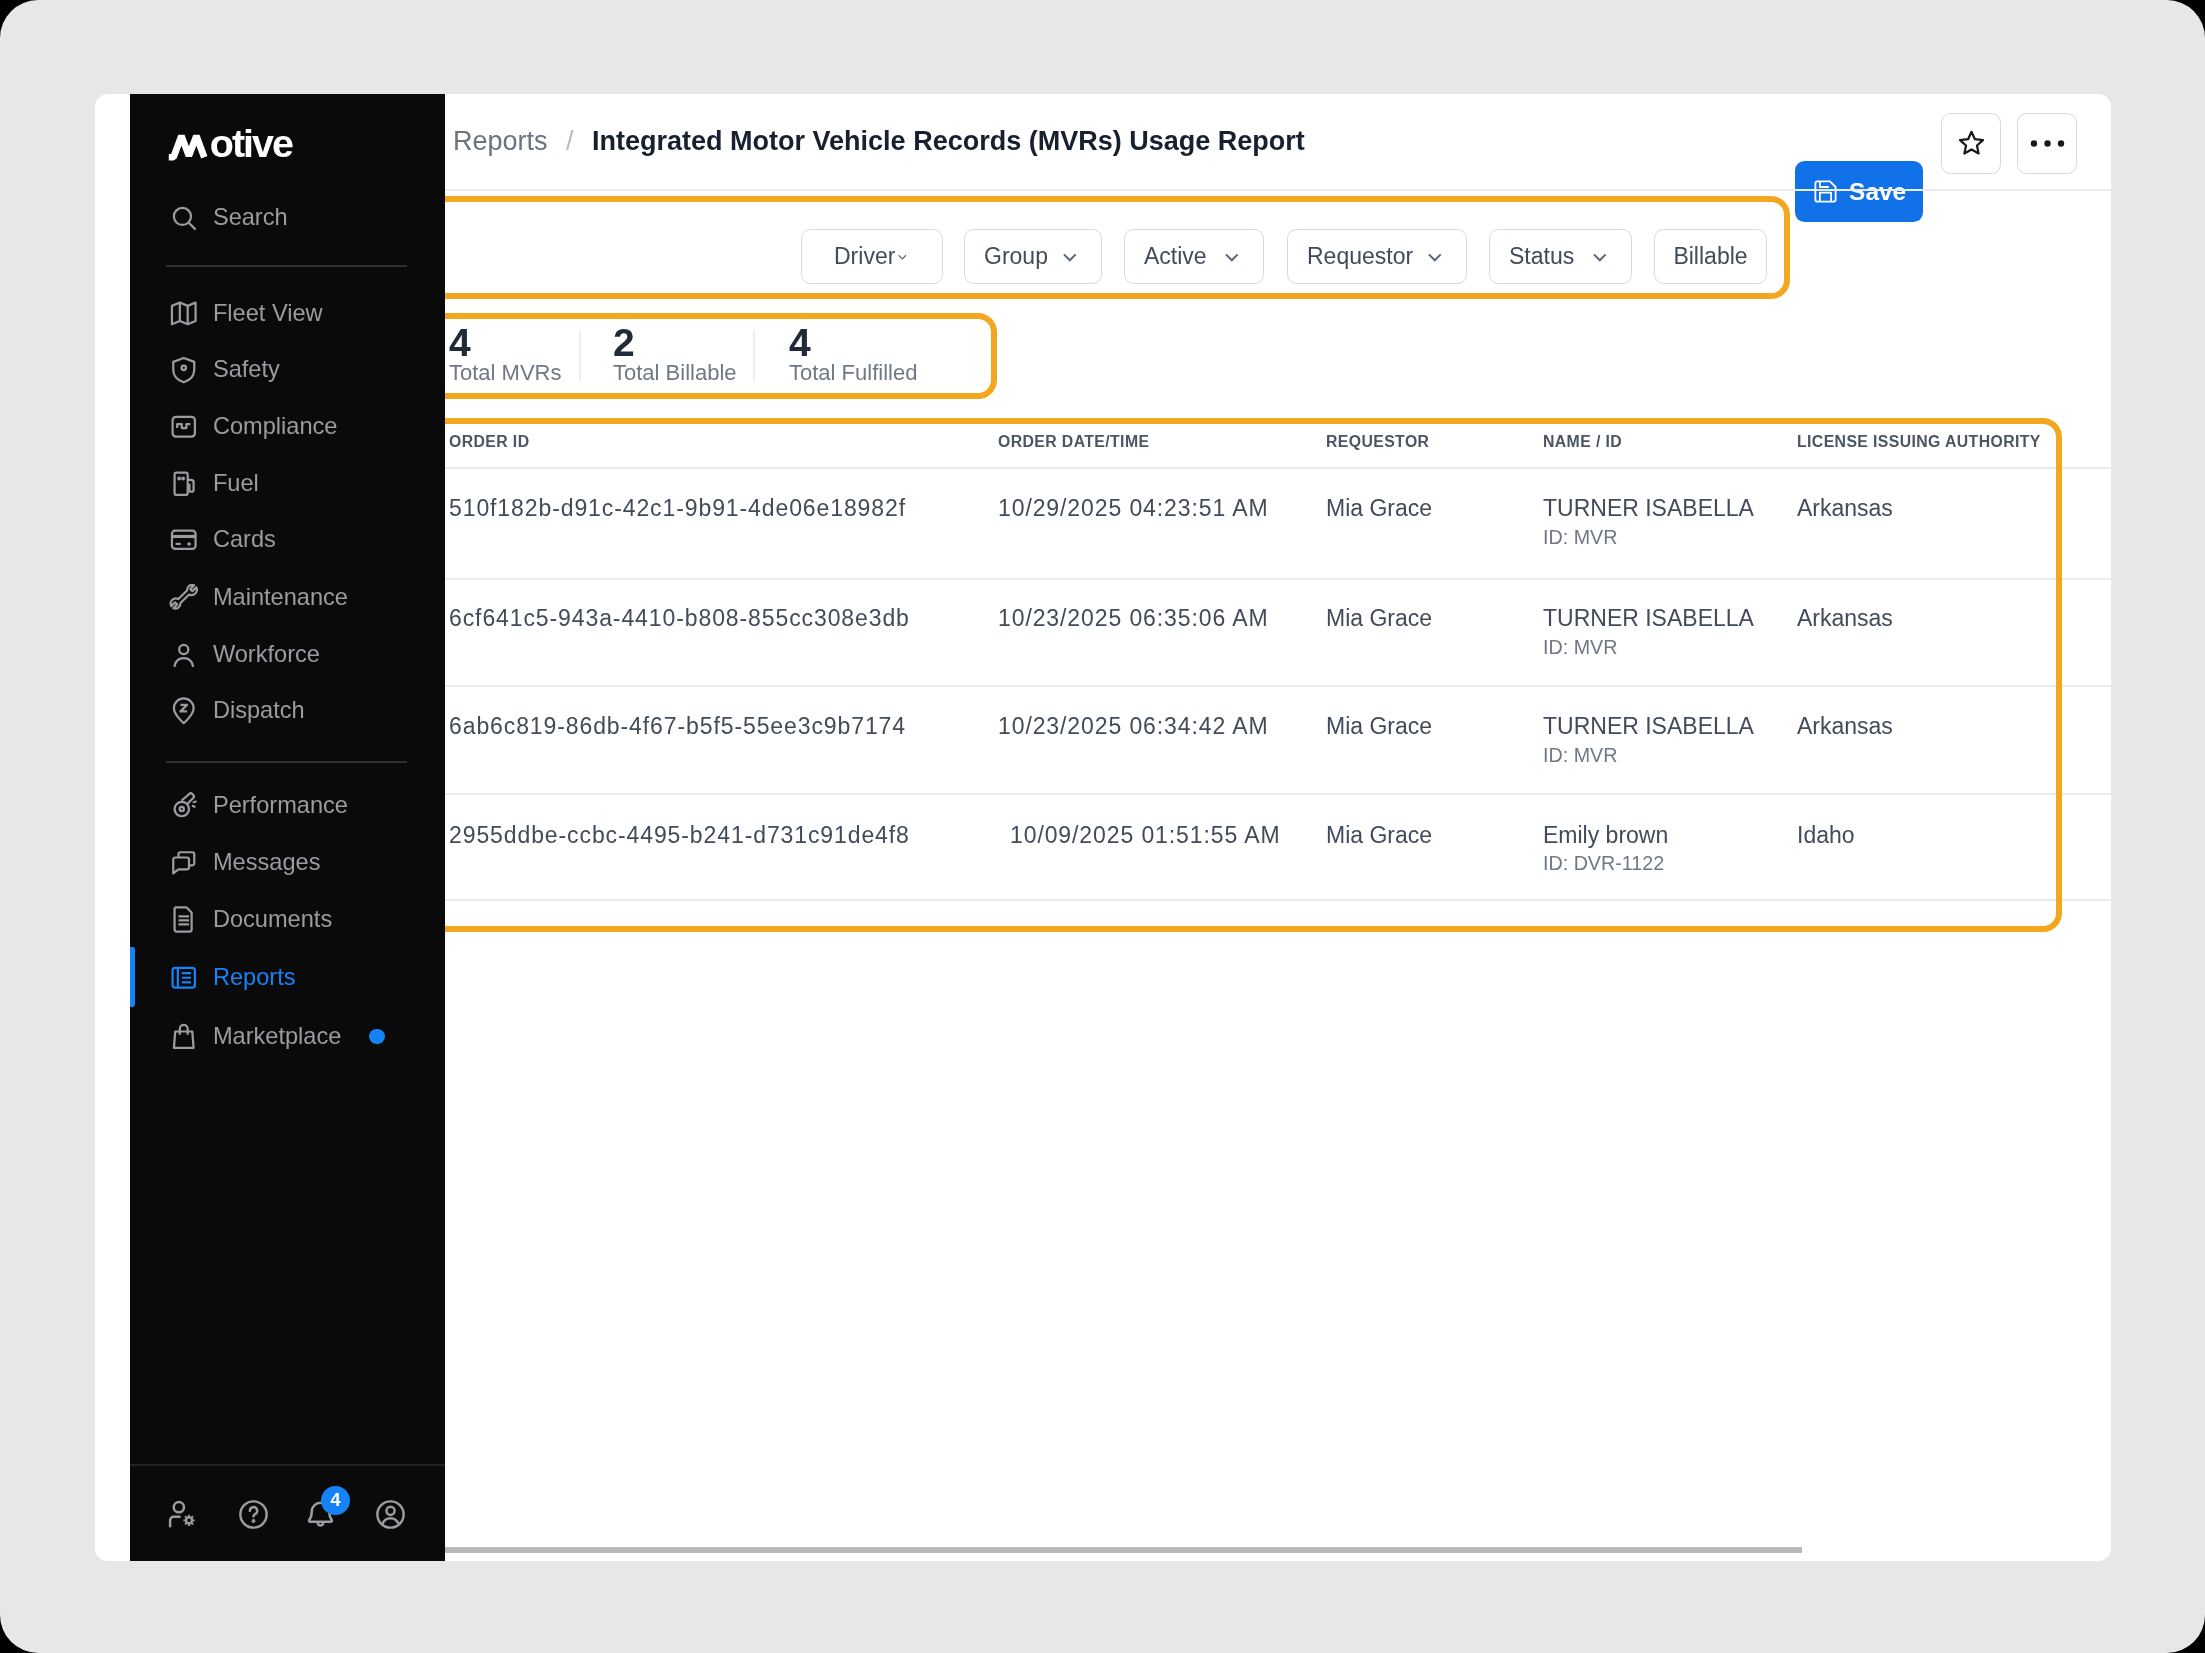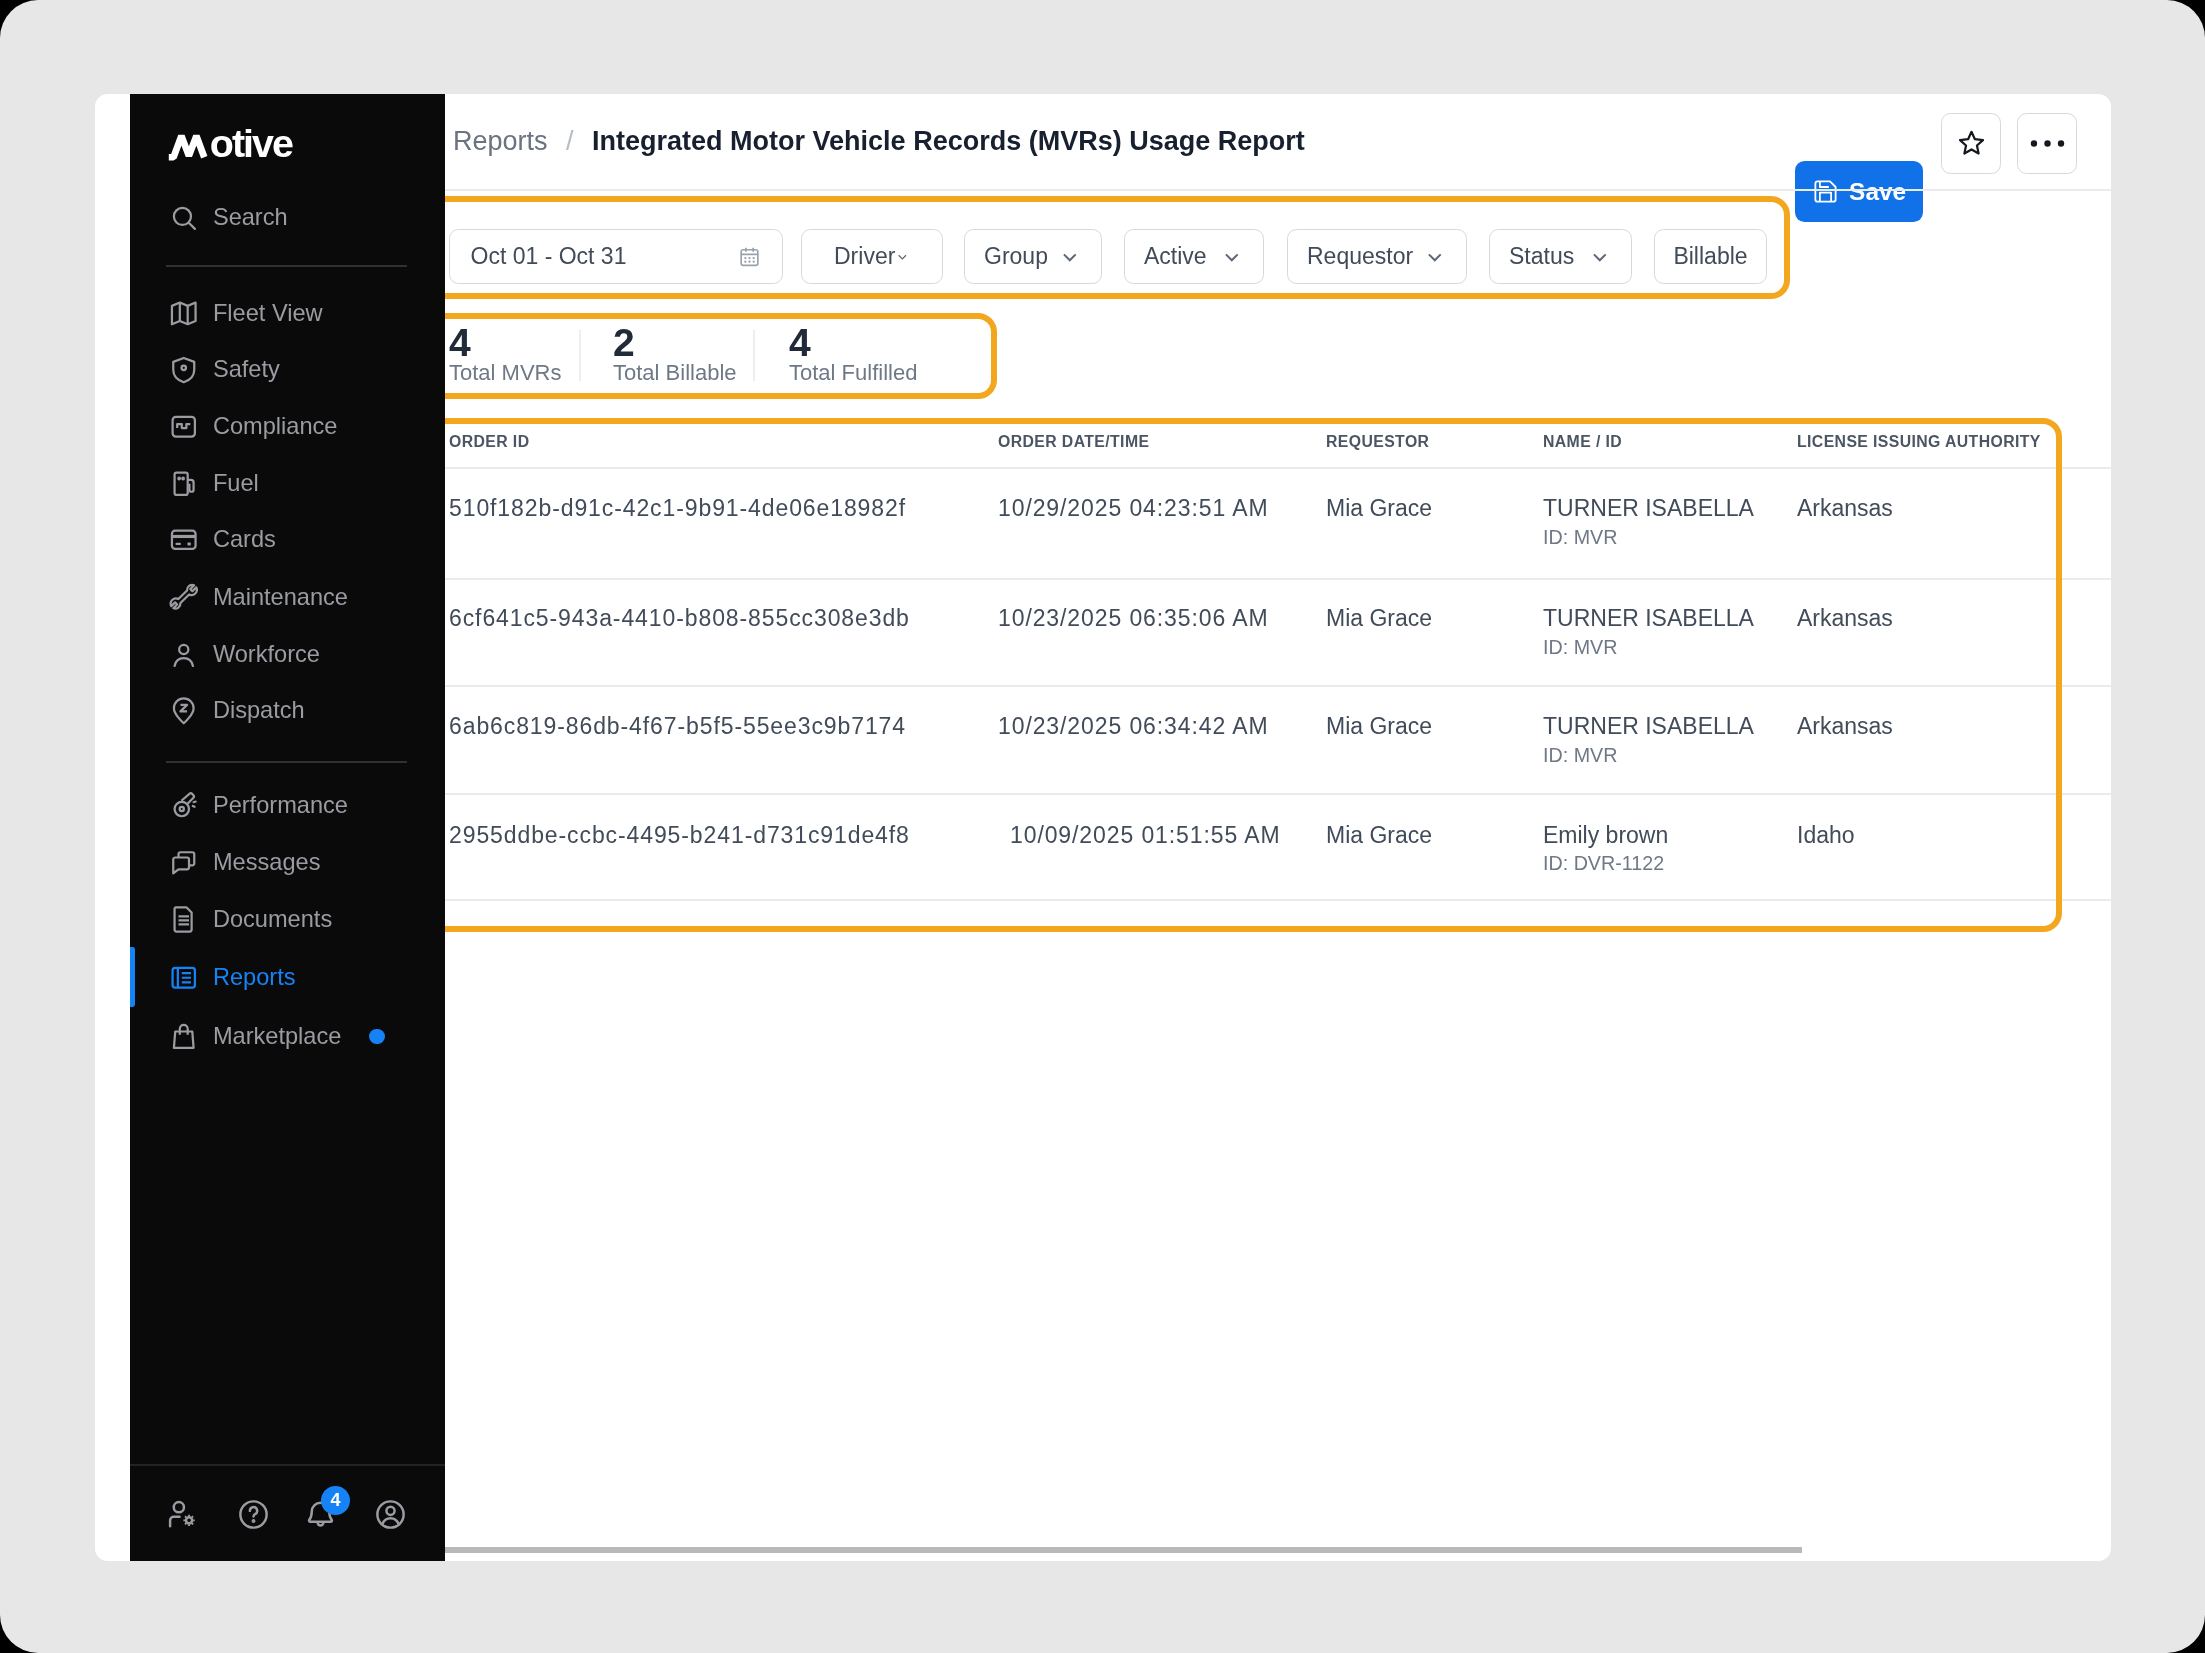--- a/index.html
+++ b/index.html
@@ -50,27 +50,20 @@
       <div class="btn-sq" style="left:1607px;">
           <svg width="35" height="35" viewBox="0 0 44 44">
             <circle cx="5" cy="22" r="4" fill="#14181f"></circle>
             <circle cx="22" cy="22" r="4" fill="#14181f"></circle>
             <circle cx="39" cy="22" r="4" fill="#14181f"></circle>
           </svg>
         </div>
       <div class="hdiv"></div>
 
       <div class="obox" style="left:6.3px; top:102px; width:1374px; height:103px;"></div>
-      <div class="ctl" style="left:39px; width:334px; padding:0 20.5px;">Oct 01 - Oct 31
-        <svg class="chev" width="25" height="25" viewBox="0 0 24 24" fill="none" stroke="#9aa2ad" stroke-width="1.6">
-            <rect x="4" y="5.5" width="16" height="15" rx="2"></rect>
-            <path d="M4 10h16M8.5 3.5v4M15.5 3.5v4"></path>
-            <path d="M8 13.5h.01M12 13.5h.01M16 13.5h.01M8 17h.01M12 17h.01M16 17h.01" stroke-width="2.2" stroke-linecap="round"></path>
-          </svg>
-      </div>
       <div class="ctl" style="left:391px; width:142px; padding:0 32px;">Driver <svg class="chev" width="23.6" height="23.6" viewBox="0 0 24 24" fill="none" stroke="#5c6674" stroke-width="2">
             <path d="M6 9.5l6 6 6-6"></path>
           </svg></div>
       <div class="ctl" style="left:554px; width:138px; padding:0 19px;">Group <svg class="chev" width="23.6" height="23.6" viewBox="0 0 24 24" fill="none" stroke="#5c6674" stroke-width="2">
             <path d="M6 9.5l6 6 6-6"></path>
           </svg></div>
       <div class="ctl" style="left:714px; width:140px; padding:0 19px;">Active <svg class="chev" width="23.6" height="23.6" viewBox="0 0 24 24" fill="none" stroke="#5c6674" stroke-width="2">
             <path d="M6 9.5l6 6 6-6"></path>
           </svg></div>
       <div class="ctl" style="left:877px; width:180px; padding:0 19px;">Requestor <svg class="chev" width="23.6" height="23.6" viewBox="0 0 24 24" fill="none" stroke="#5c6674" stroke-width="2">

